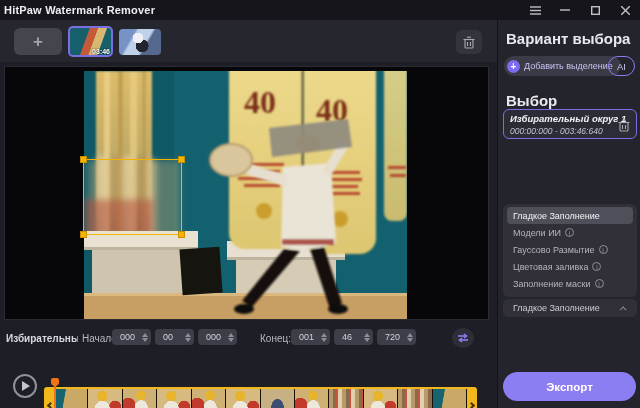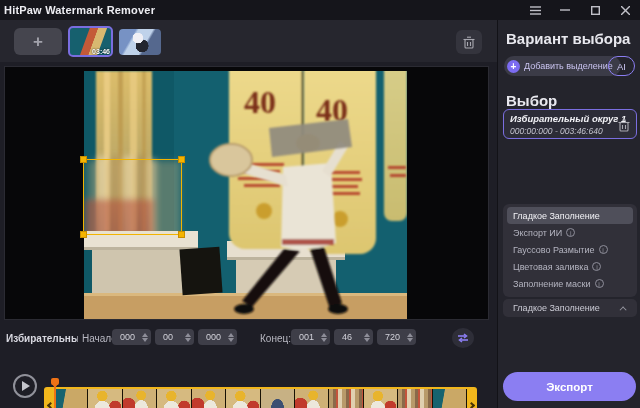--- a/index.html
+++ b/index.html
@@ -423,21 +423,21 @@
           </g>
         </svg>
       </span>
     </div>
 
     <div class="modes">
       <div class="mode-row sel-row">
         <span>Гладкое Заполнение</span>
       </div>
       <div class="mode-row">
-        <span>Экспорт ИИ</span>
+        <span>Модели ИИ</span>
         <i class="info-ic">i</i>
       </div>
       <div class="mode-row">
         <span>Гауссово Размытие</span>
         <i class="info-ic">i</i>
       </div>
       <div class="mode-row">
         <span>Цветовая заливка</span>
         <i class="info-ic">i</i>
       </div>

